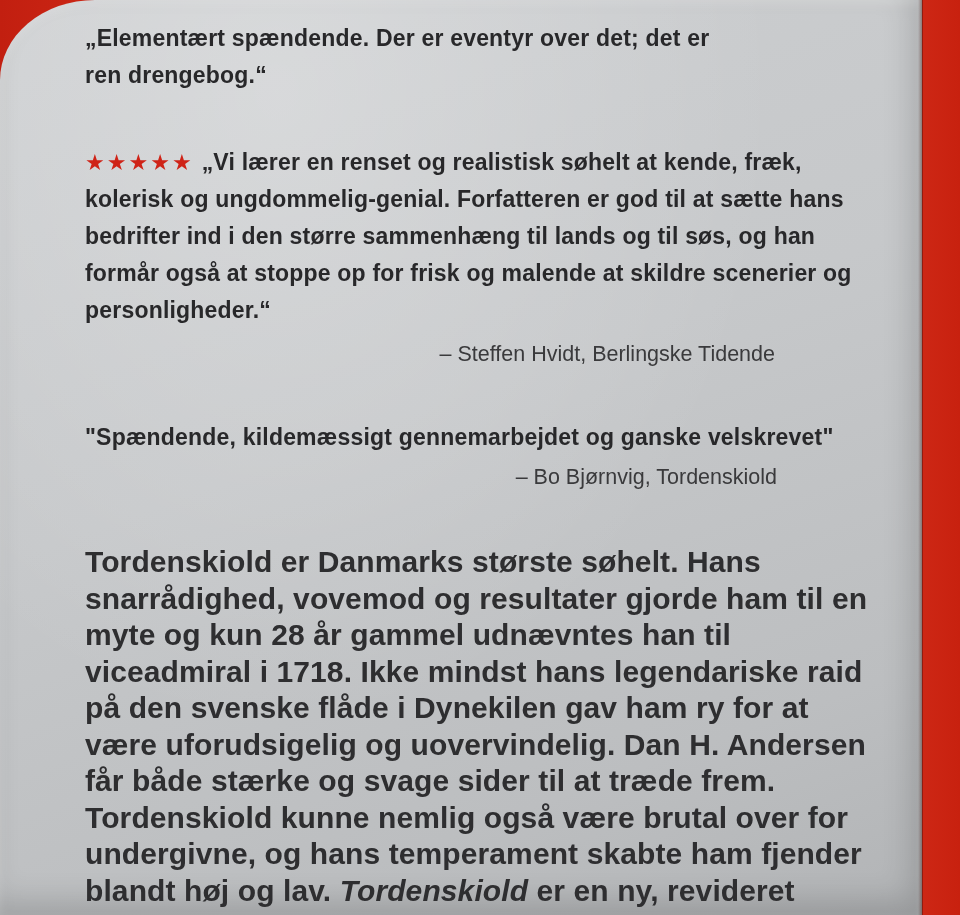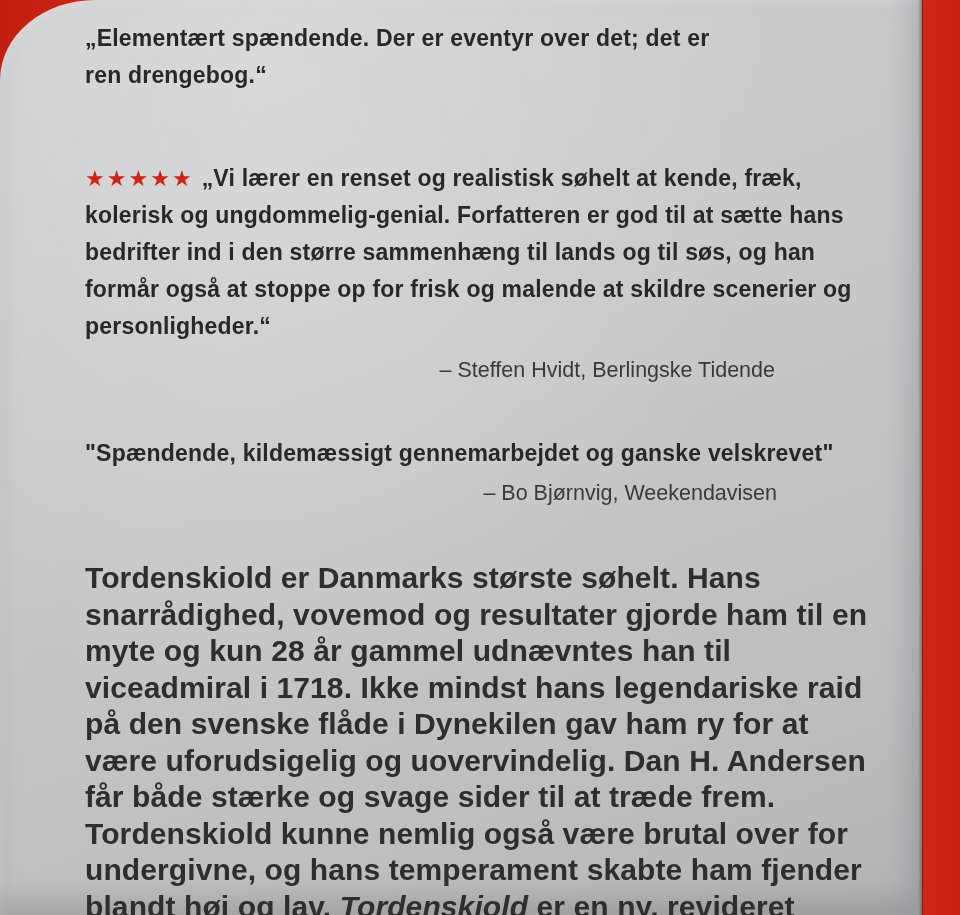--- a/index.html
+++ b/index.html
@@ -69,21 +69,21 @@
   .quote-block-1 .quote {
     max-width: 640px;
   }
   .quote-block-1 .attribution {
     position: absolute;
     right: 105px;
     bottom: 4px;
   }
 
   .quote-block-2 {
-    margin-top: 66px;
+    margin-top: 50px;
   }
   .stars {
     color: #cf2317;
     font-size: 22px;
     letter-spacing: 2px;
     margin-right: 8px;
   }
   .quote-block-2 .attribution {
     text-align: right;
     padding-right: 102px;
@@ -124,21 +124,21 @@
 
     <div class="quote-block-2">
       <div class="quote">
         <span class="stars">★★★★★</span><span>„Vi lærer en renset og realistisk søhelt at kende, fræk, kolerisk og ungdommelig-genial. Forfatteren er god til at sætte hans bedrifter ind i den større sammenhæng til lands og til søs, og han formår også at stoppe op for frisk og malende at skildre scenerier og personligheder.“</span>
       </div>
       <div class="attribution">– Steffen Hvidt, Berlingske Tidende</div>
     </div>
 
     <div class="quote-block-3">
       <div class="quote">"Spændende, kildemæssigt gennemarbejdet og ganske velskrevet"</div>
-      <div class="attribution">– Bo Bjørnvig, Weekendavisen</div>
+      <div class="attribution">– Bo Bjørnvig, Tordenskiold</div>
     </div>
 
     <div class="synopsis">
       <span>Tordenskiold er Danmarks største søhelt. Hans snarrådighed, vovemod og resultater gjorde ham til en myte og kun 28 år gammel udnævntes han til viceadmiral i 1718. Ikke mindst hans legendariske raid på den svenske flåde i Dynekilen gav ham ry for at være uforudsigelig og uovervindelig. Dan H. Andersen får både stærke og svage sider til at træde frem. Tordenskiold kunne nemlig også være brutal over for undergivne, og hans temperament skabte ham fjender blandt høj og lav. </span><span class="italic">Tordenskiold</span><span> er en ny, revideret udgave af Dan H. Andersens biografi, der er anerkendt som en vigtig nytolkning af heltens liv og død og som et fremragende billede af en fascinerende periode i danmarkshistorien.</span>
     </div>
 
   </div>
 </div>
 
 <div class="seam"></div>

